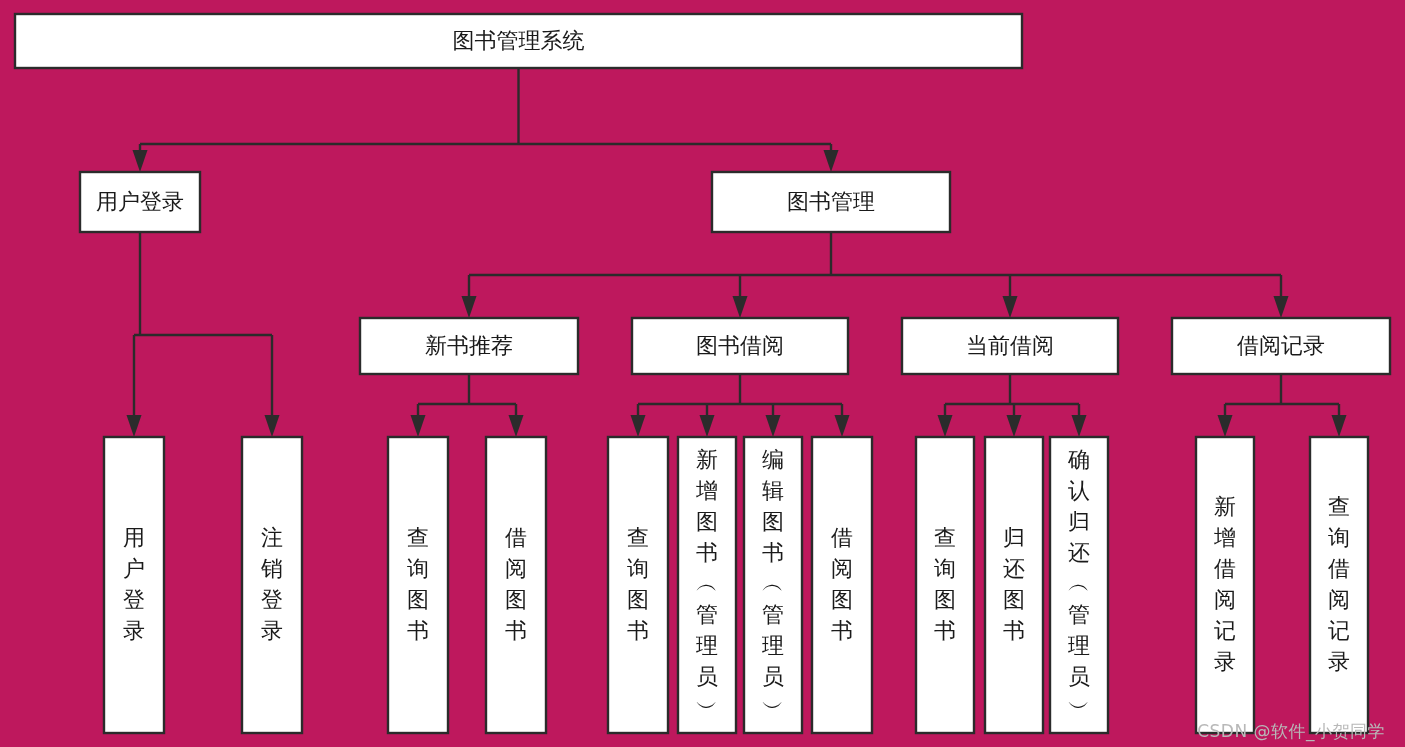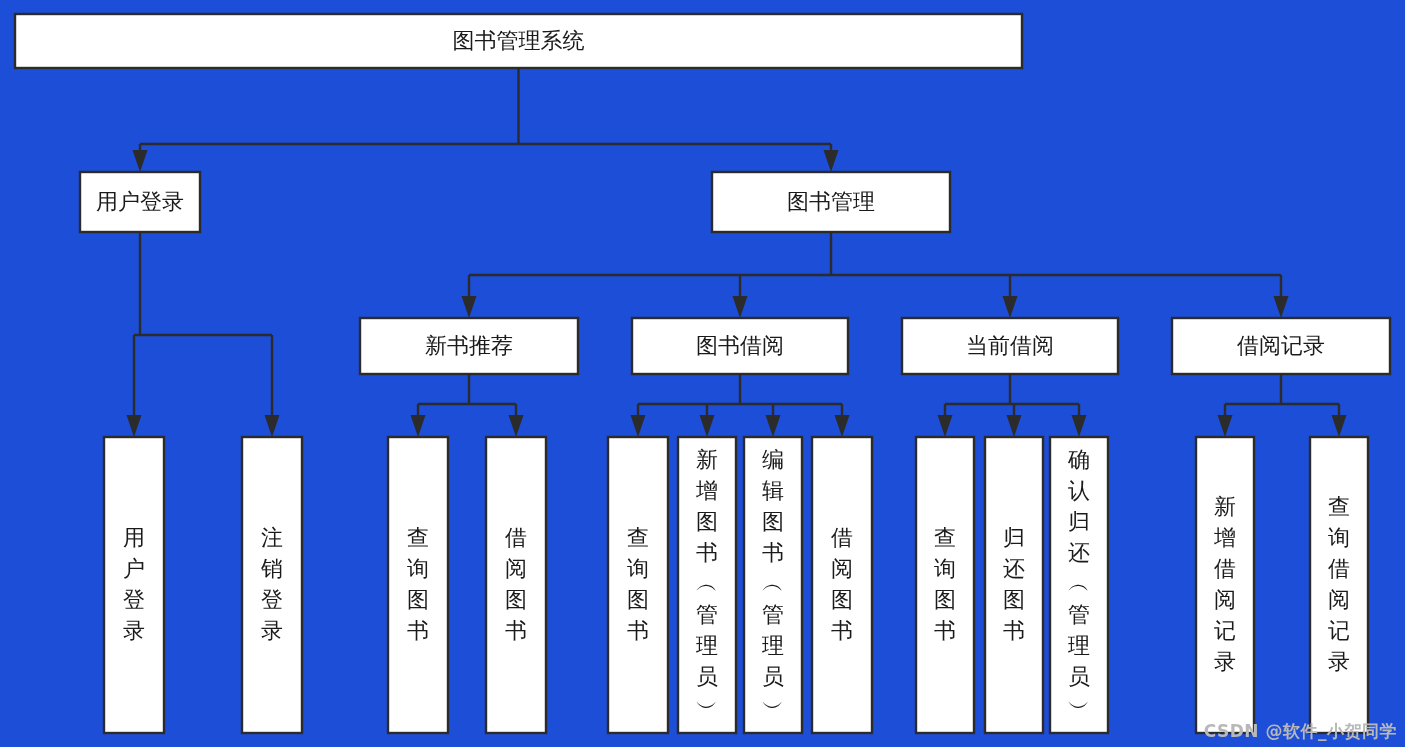--- a/index.html
+++ b/index.html
@@ -10,21 +10,21 @@
   body {
     width: 1405px;
     height: 747px;
     font-family: "DejaVu Sans", "Liberation Sans", sans-serif;
     overflow: hidden;
   }
   #diagram-root {
     position: relative;
     width: 1405px;
     height: 747px;
-    background: #1d4ed8;
+    background: #be185d;
   }
   svg#flow {
     position: absolute;
     left: 0;
     top: 0;
     width: 1405px;
     height: 747px;
     display: block;
   }
   .node-rect {
@@ -45,29 +45,28 @@
     stroke-width: 2.4;
     fill: none;
     stroke-linecap: butt;
   }
   .arrow-head {
     fill: #2b2b2b;
     stroke: none;
   }
   .watermark {
     position: absolute;
-    right: 8px;
+    right: 20px;
     bottom: 4px;
     font-family: "DejaVu Sans", "Liberation Sans", sans-serif;
     font-size: 17px;
     color: #b8b8b8;
     letter-spacing: 0.5px;
     white-space: nowrap;
     pointer-events: none;
-    font-weight: bold;
   }
 </style>
 </head>
 <body>
 
 <div id="diagram-root">
   <svg id="flow" viewBox="0 0 1405 747">
     <g id="edges-layer">
         <g>
           <path class="conn" d="M 518.5 68 L 518.5 144"></path>

